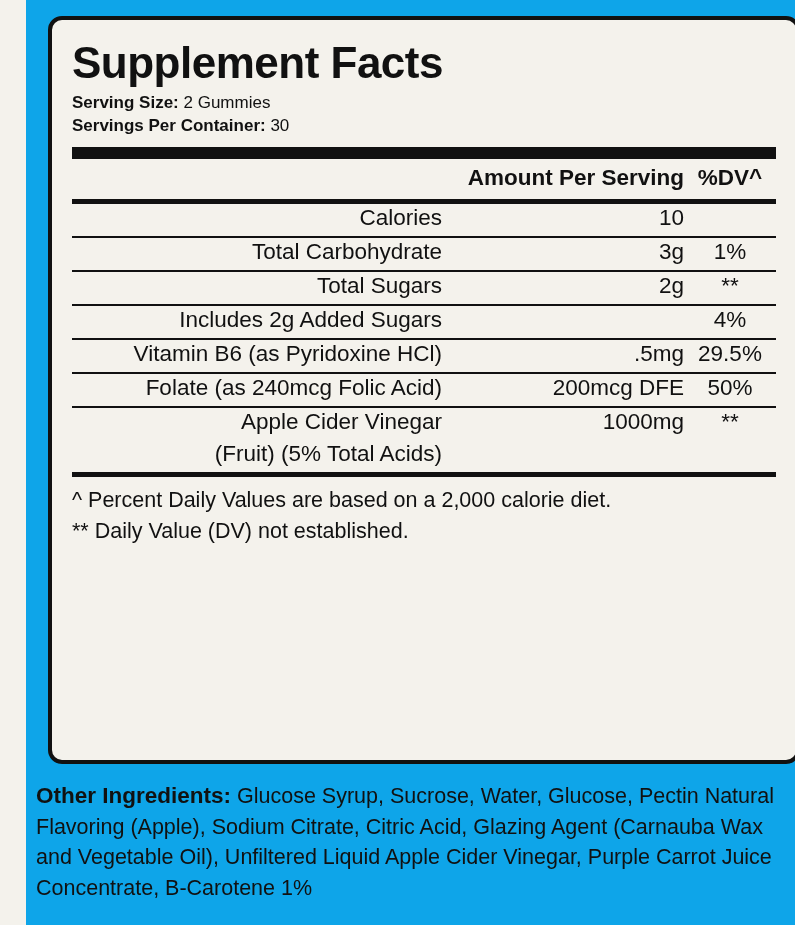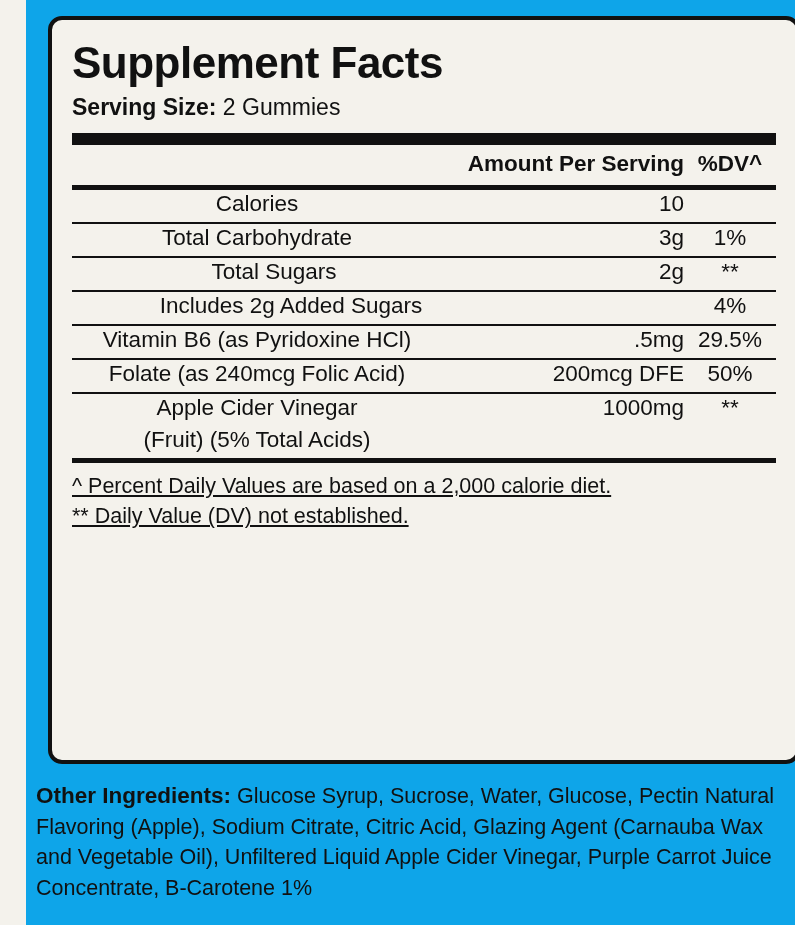--- a/index.html
+++ b/index.html
@@ -30,21 +30,21 @@
     padding: 16px 20px 10px 20px;
   }
   .title {
     font-size: 44px;
     font-weight: bold;
     letter-spacing: -0.5px;
     line-height: 1.05;
     margin: 4px 0 6px 0;
   }
   .serving-line {
-    font-size: 23px;
+    font-size: 17px;
     line-height: 1.33;
     font-weight: normal;
   }
   .serving-line b {
     font-weight: bold;
   }
   .rule-thick {
     height: 12px;
     background: #111111;
     margin: 10px 0 0 0;
@@ -63,30 +63,29 @@
     vertical-align: bottom;
     border-bottom: 2px solid #111111;
   }
   table.facts tr.no-rule td { border-bottom: none; }
   table.facts tr.head td {
     border-bottom: none;
     font-weight: bold;
     padding-bottom: 8px;
     padding-top: 6px;
   }
-  td.name { text-align: center; }
+  td.name { text-align: right; }
   td.amount { text-align: right; white-space: nowrap; padding-left: 8px; }
   td.dv { text-align: center; white-space: nowrap; width: 92px; padding-left: 10px; }
   .indent1 { padding-left: 34px !important; }
   .indent2 { padding-left: 68px !important; }
   .footnotes {
     font-size: 21.5px;
     line-height: 1.42;
     padding-top: 8px;
-    text-decoration: underline;
   }
   .other {
     position: absolute;
     left: 10px;
     top: 780px;
     width: 756px;
     font-size: 21.5px;
     line-height: 1.42;
   }
   .other b { font-weight: bold; font-size: 22.5px; }
@@ -98,20 +97,24 @@
 
   <div class="panel">
 
     <div class="title">Supplement Facts</div>
 
     <div class="serving-line">
       <b>Serving Size:</b>
       <span>2 Gummies</span>
     </div>
 
+    <div class="serving-line">
+      <b>Servings Per Container:</b>
+      <span>30</span>
+    </div>
 
     <div class="rule-thick"></div>
 
     <table class="facts">
       <tbody>
           <tr class="head">
         <td class="name"></td>
         <td class="amount">Amount Per Serving</td>
         <td class="dv">%DV^</td>
       </tr>

